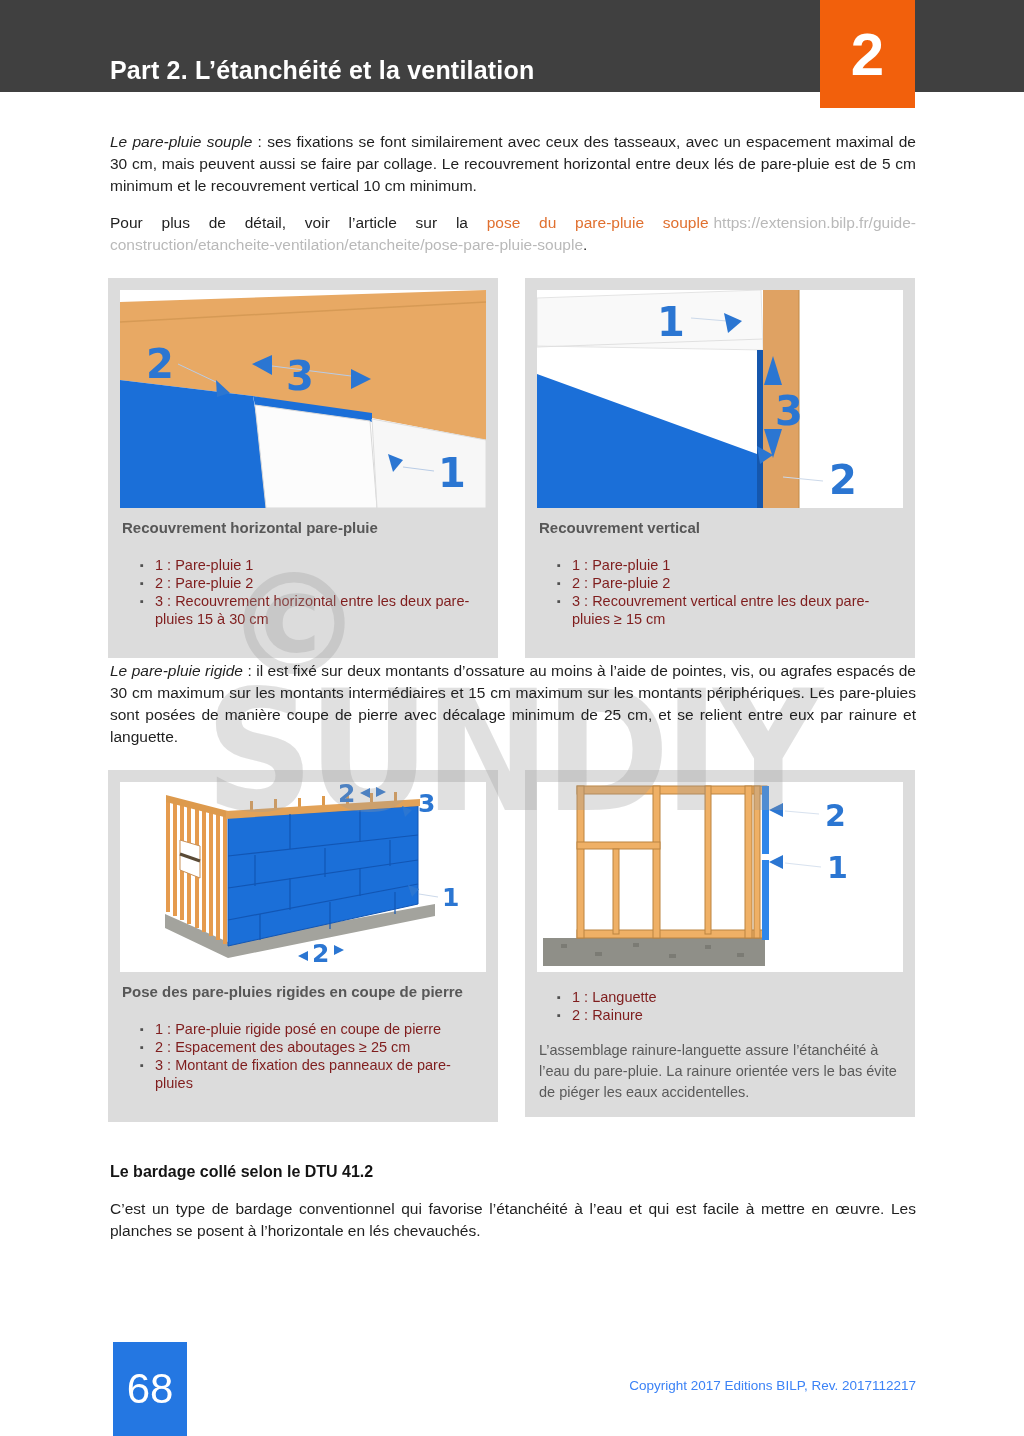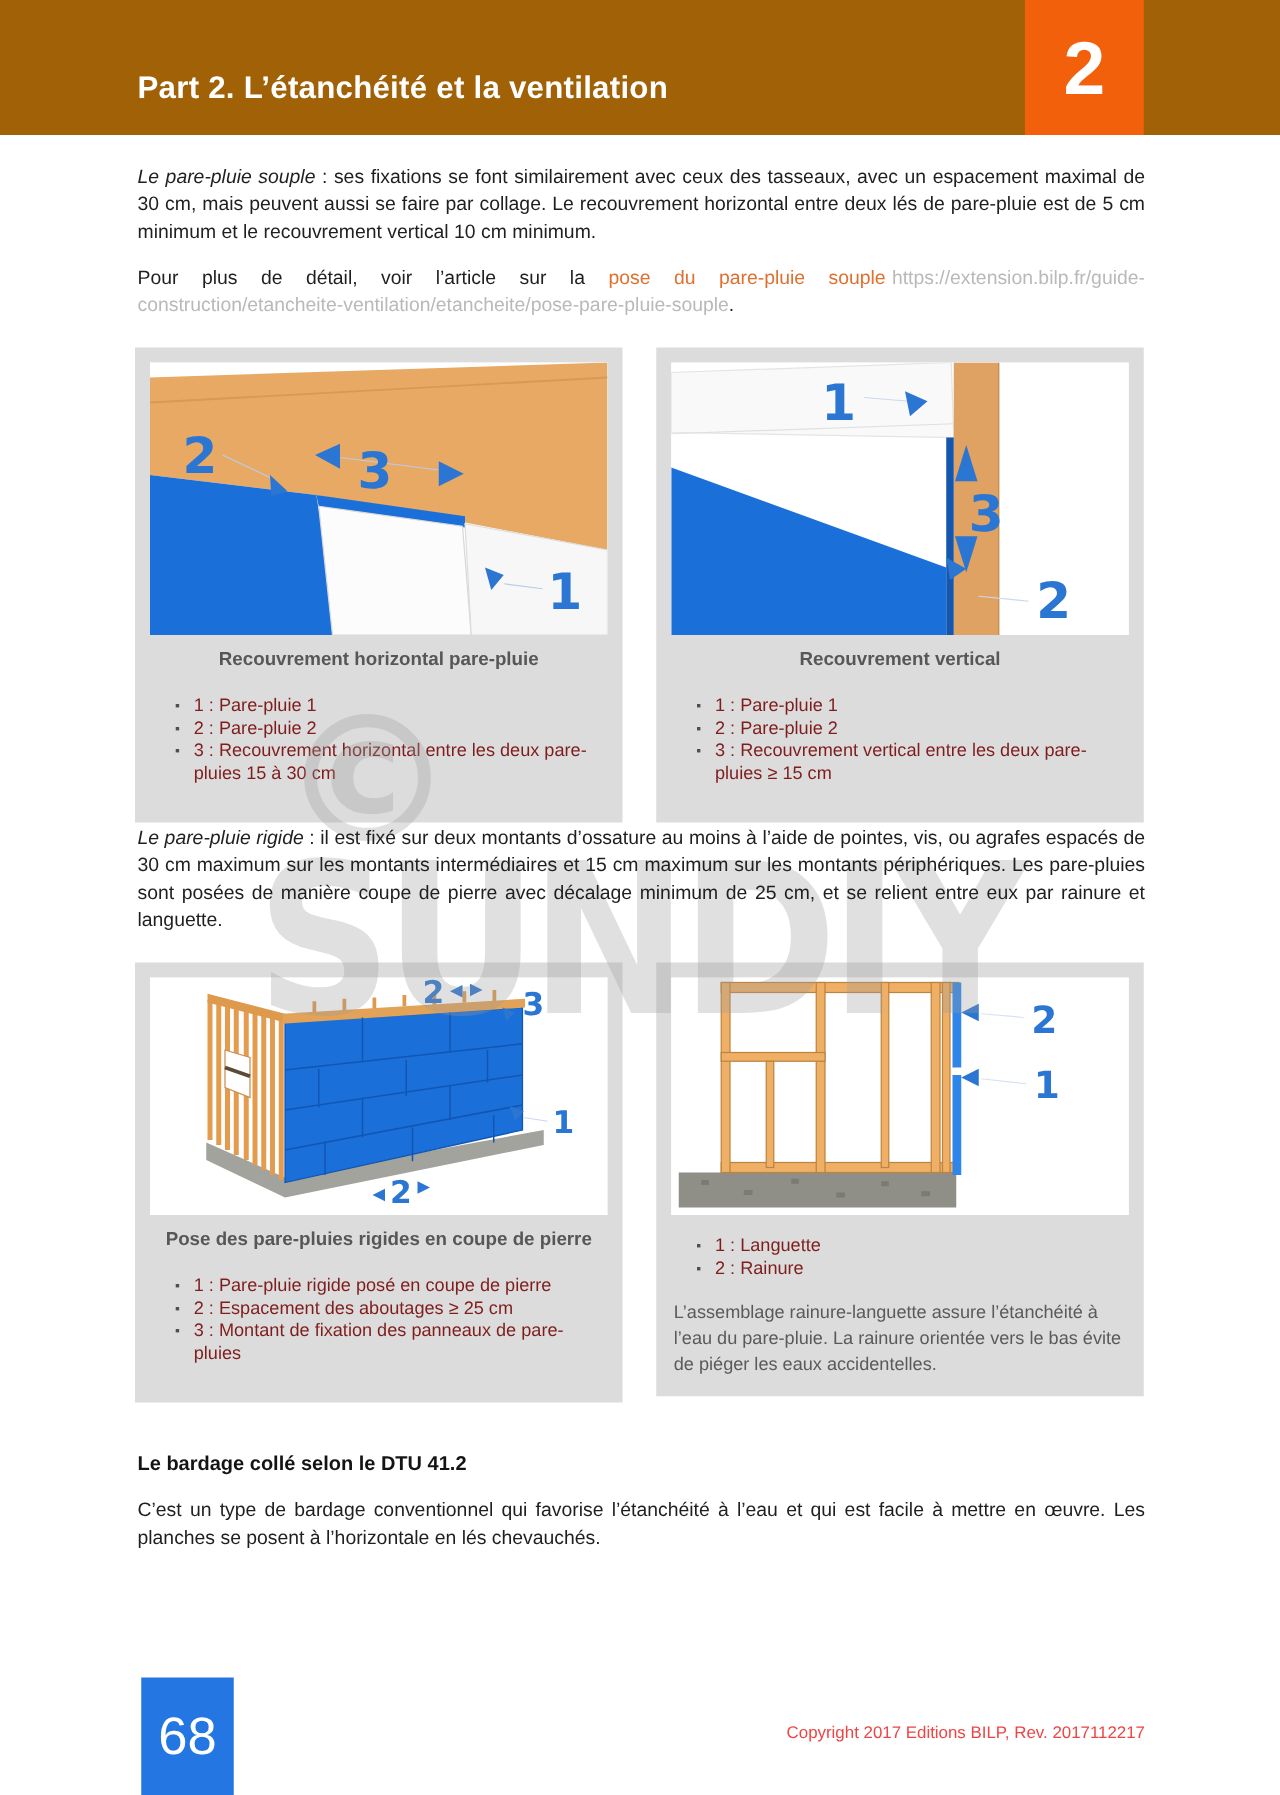--- a/index.html
+++ b/index.html
@@ -1,45 +1,45 @@
 <!DOCTYPE html>
 <html lang="fr"><head>
 <meta charset="utf-8">
 <style>
   html,body{margin:0;padding:0;background:#fff;}
   .page{position:relative;width:1024px;height:1436px;background:#ffffff;overflow:hidden;
         font-family:"Liberation Sans",sans-serif;color:#1f1f1f;}
   
-  .band{position:absolute;left:0;top:0;width:1024px;height:108px;background:#a16207;z-index:0;}
+  .band{position:absolute;left:0;top:0;width:1024px;height:92px;background:#404040;z-index:0;}
   .band-title{position:absolute;left:110px;top:56px;color:#ffffff;font-size:25px;font-weight:bold;letter-spacing:.2px;}
   .chapter{position:absolute;left:820px;top:0;width:95px;height:108px;background:#f2600c;color:#ffffff;
            display:flex;align-items:center;justify-content:center;font-size:60px;font-weight:bold;}
   
   .para{position:absolute;left:110px;width:806px;margin:0;text-align:justify;
         font-size:15.5px;line-height:22px;color:#1f1f1f;z-index:3;}
   #p1{top:131px;} #p2{top:212px;} #p3{top:660px;} #p4{top:1198px;}
   .lead-italic{font-style:italic;}
   .link{color:#e0702f;}
   .url{color:#b9b9b9;margin-left:5px;overflow-wrap:anywhere;}
   
   .figbox{position:absolute;width:390px;background:#dcdcdc;padding:12px 12px 14px;box-sizing:border-box;z-index:1;}
   #fig1{left:108px;top:278px;} #fig2{left:525px;top:278px;}
   #fig3{left:108px;top:770px;} #fig4{left:525px;top:770px;}
   .figimg{display:block;background:#ffffff;}
-  .figcap{margin:9px 2px 17px;text-align:center;font-weight:bold;font-size:15px;line-height:22px;color:#575757;}
+  .figcap{margin:9px 2px 17px;text-align:left;font-weight:bold;font-size:15px;line-height:22px;color:#575757;}
   .figlist{margin:16px;padding:0 0 0 4px;list-style:none;font-size:14.5px;line-height:18px;color:#7f1d1d;}
   .figlist li{position:relative;padding-left:15px;margin:0;}
   .figlist li::before{content:"▪";position:absolute;left:0;top:0;font-size:11px;color:#4f4f4f;}
   .fignote{margin:12px 2px 0;font-size:14.5px;line-height:21px;color:#5a5a5a;}
   
   .h-bardage{position:absolute;left:110px;top:1163px;font-size:16px;font-weight:bold;color:#141414;z-index:3;}
   
   .pagenum{position:absolute;left:113px;top:1342px;width:74px;height:94px;background:#2477e2;color:#ffffff;
            display:flex;align-items:center;justify-content:center;font-size:42px;z-index:3;}
-  .copyright{position:absolute;right:108px;top:1378px;font-size:13.5px;color:#ef4444;z-index:3;}
+  .copyright{position:absolute;right:108px;top:1378px;font-size:13.5px;color:#3b82f6;z-index:3;}
   
   .watermark{position:absolute;z-index:2;color:#9c9c9c;opacity:.30;pointer-events:none;
              font-family:"DejaVu Sans",sans-serif;font-weight:bold;line-height:1;}
   #wm-c{left:224px;top:556px;font-size:140px;}
   #wm-text{left:205px;top:668px;font-size:168px;letter-spacing:-7px;transform:scaleX(.9);transform-origin:left top;}
   svg text{font-family:"DejaVu Sans",sans-serif;font-weight:bold;}
 </style>
 </head>
 <body>
 

